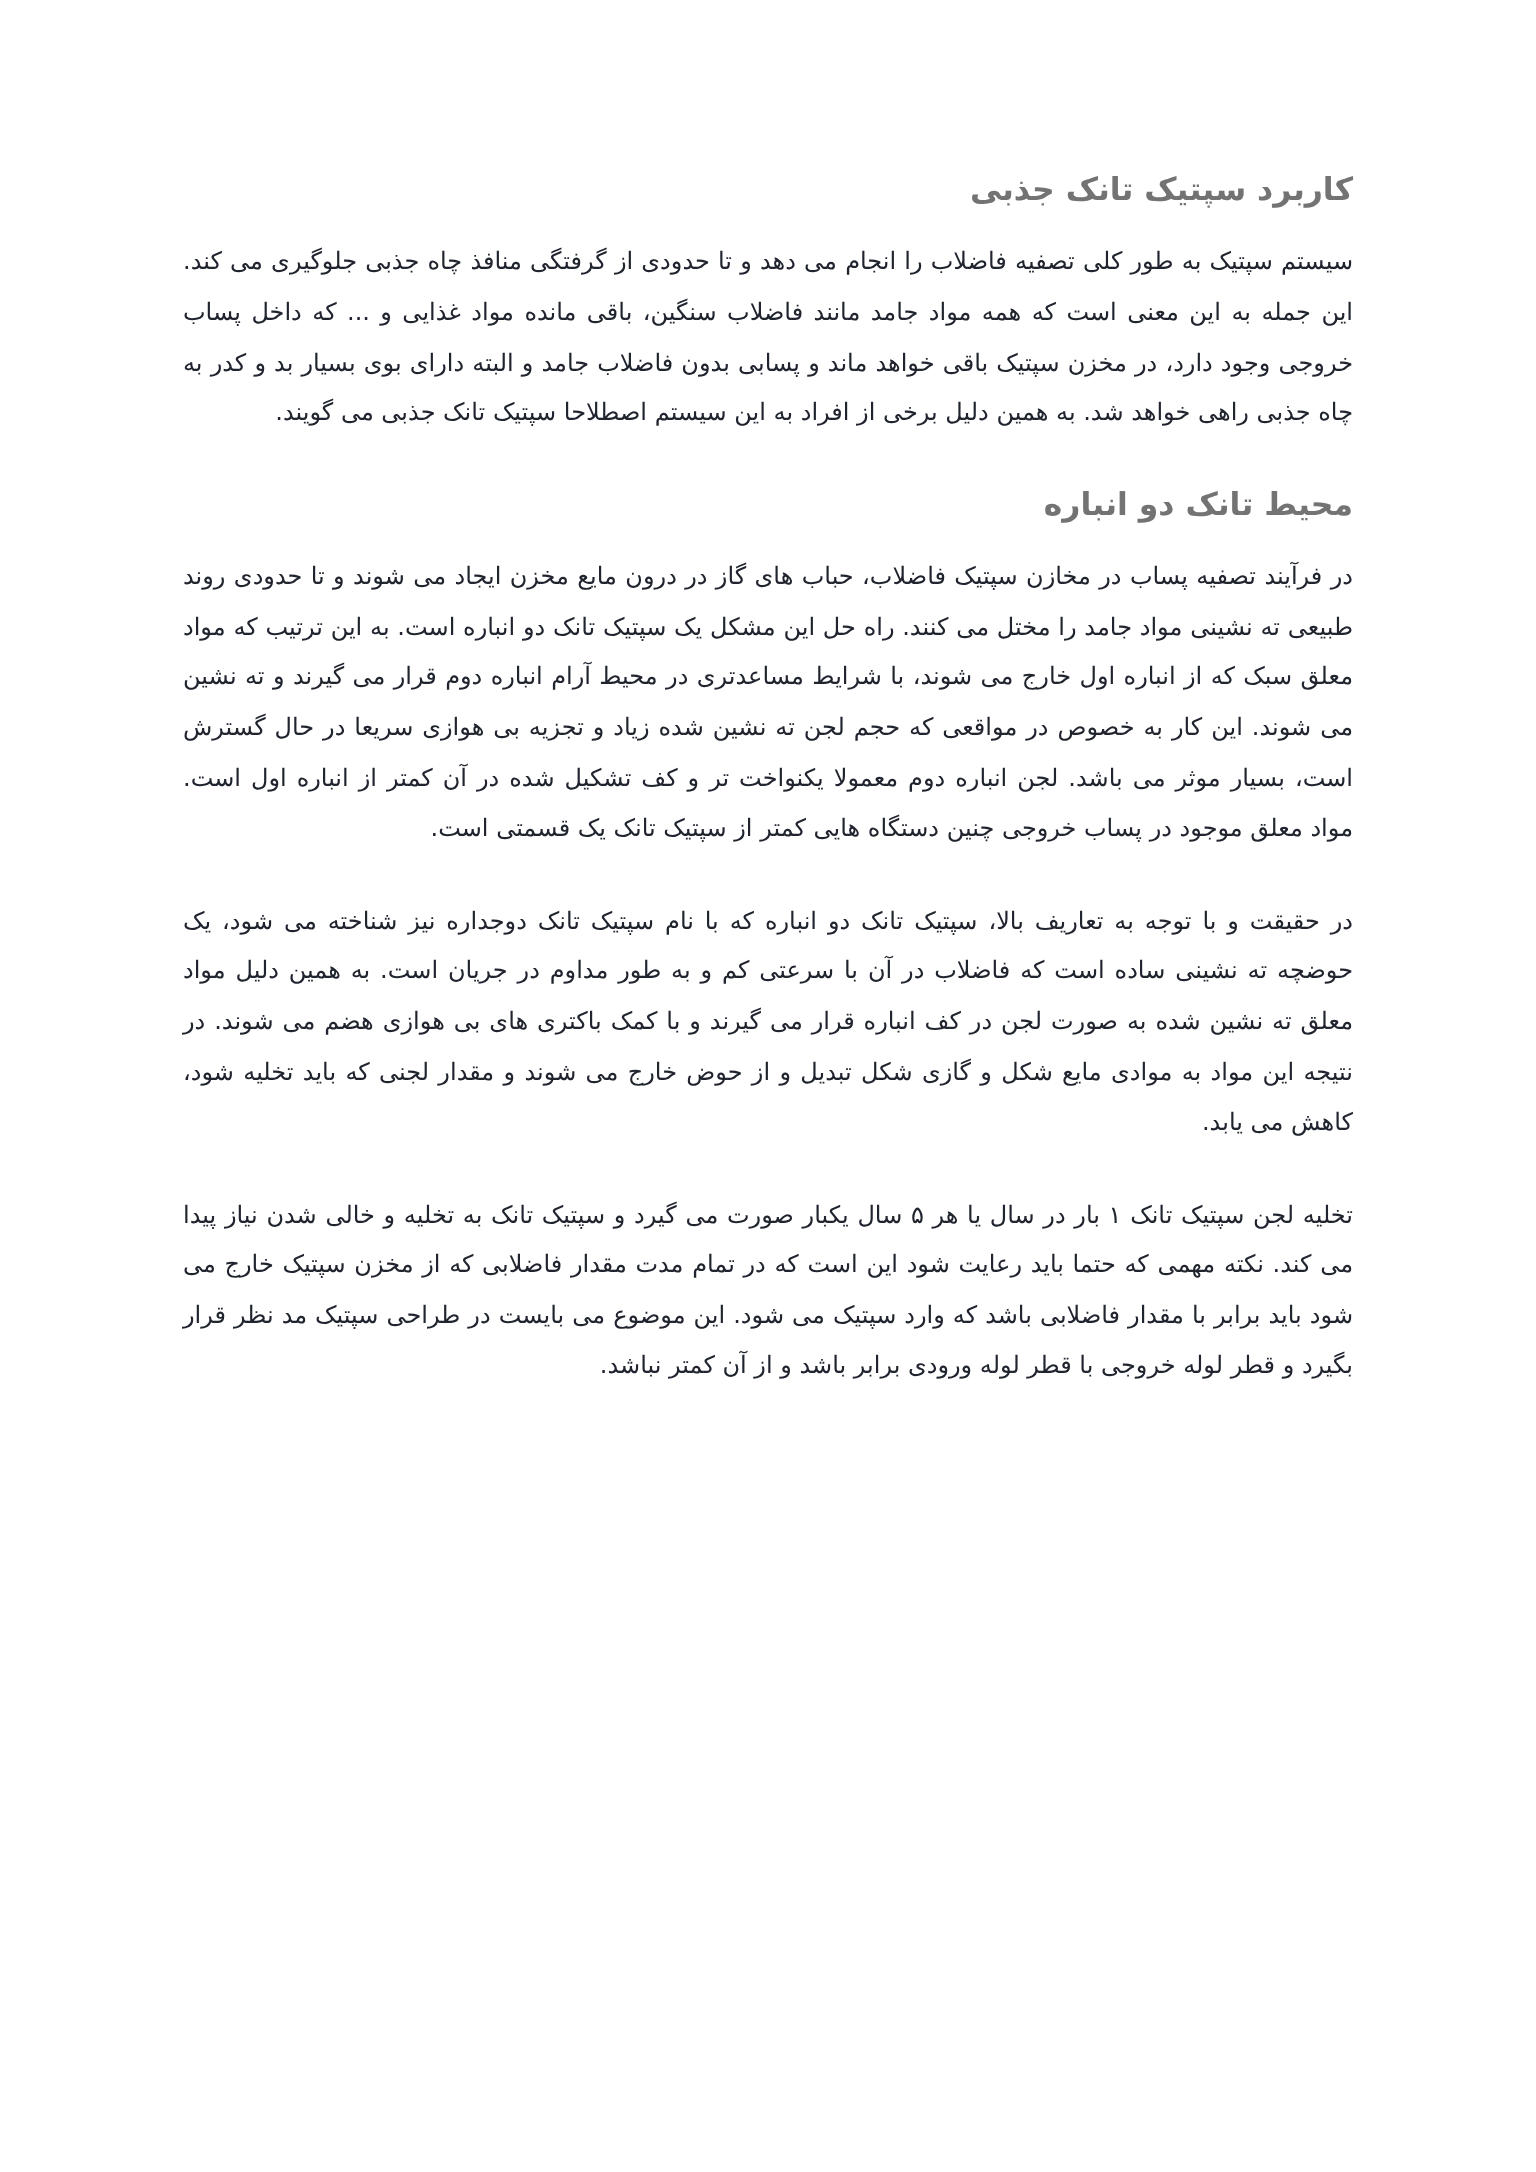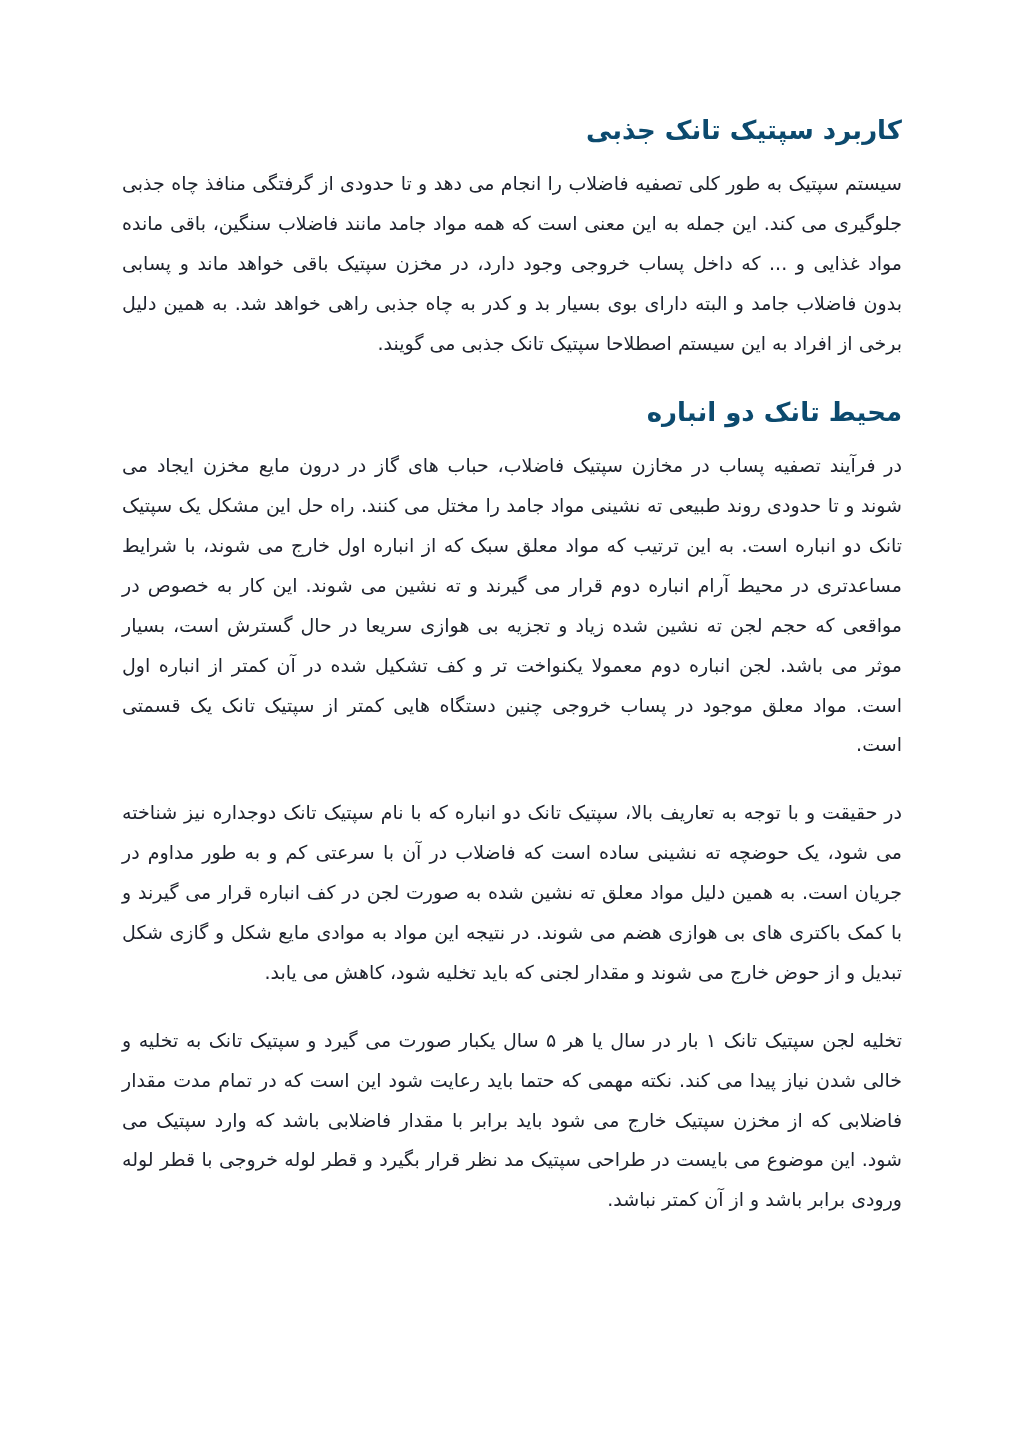--- a/index.html
+++ b/index.html
@@ -18,33 +18,33 @@
     box-sizing: border-box;
     width: 1024px;
     height: 1448px;
     padding: 112px 122px 40px 122px;
     background: #ffffff;
   }
   .doc-section {
     margin: 0;
   }
   .doc-heading {
-    color: #0c4a6e;
-    font-size: 26px;
+    color: #737373;
+    font-size: 21px;
     font-weight: 600;
     line-height: 1.4;
     margin: 0 0 16px 0;
     text-align: right;
   }
   .doc-section + .doc-section .doc-heading {
     margin-top: 30px;
   }
   .doc-paragraph {
     color: #20242e;
-    font-size: 19px;
+    font-size: 16px;
     font-weight: 400;
     line-height: 2.1;
     text-align: justify;
     text-justify: inter-word;
     margin: 0 0 28px 0;
   }
   .doc-paragraph:last-child {
     margin-bottom: 0;
   }
 </style>

